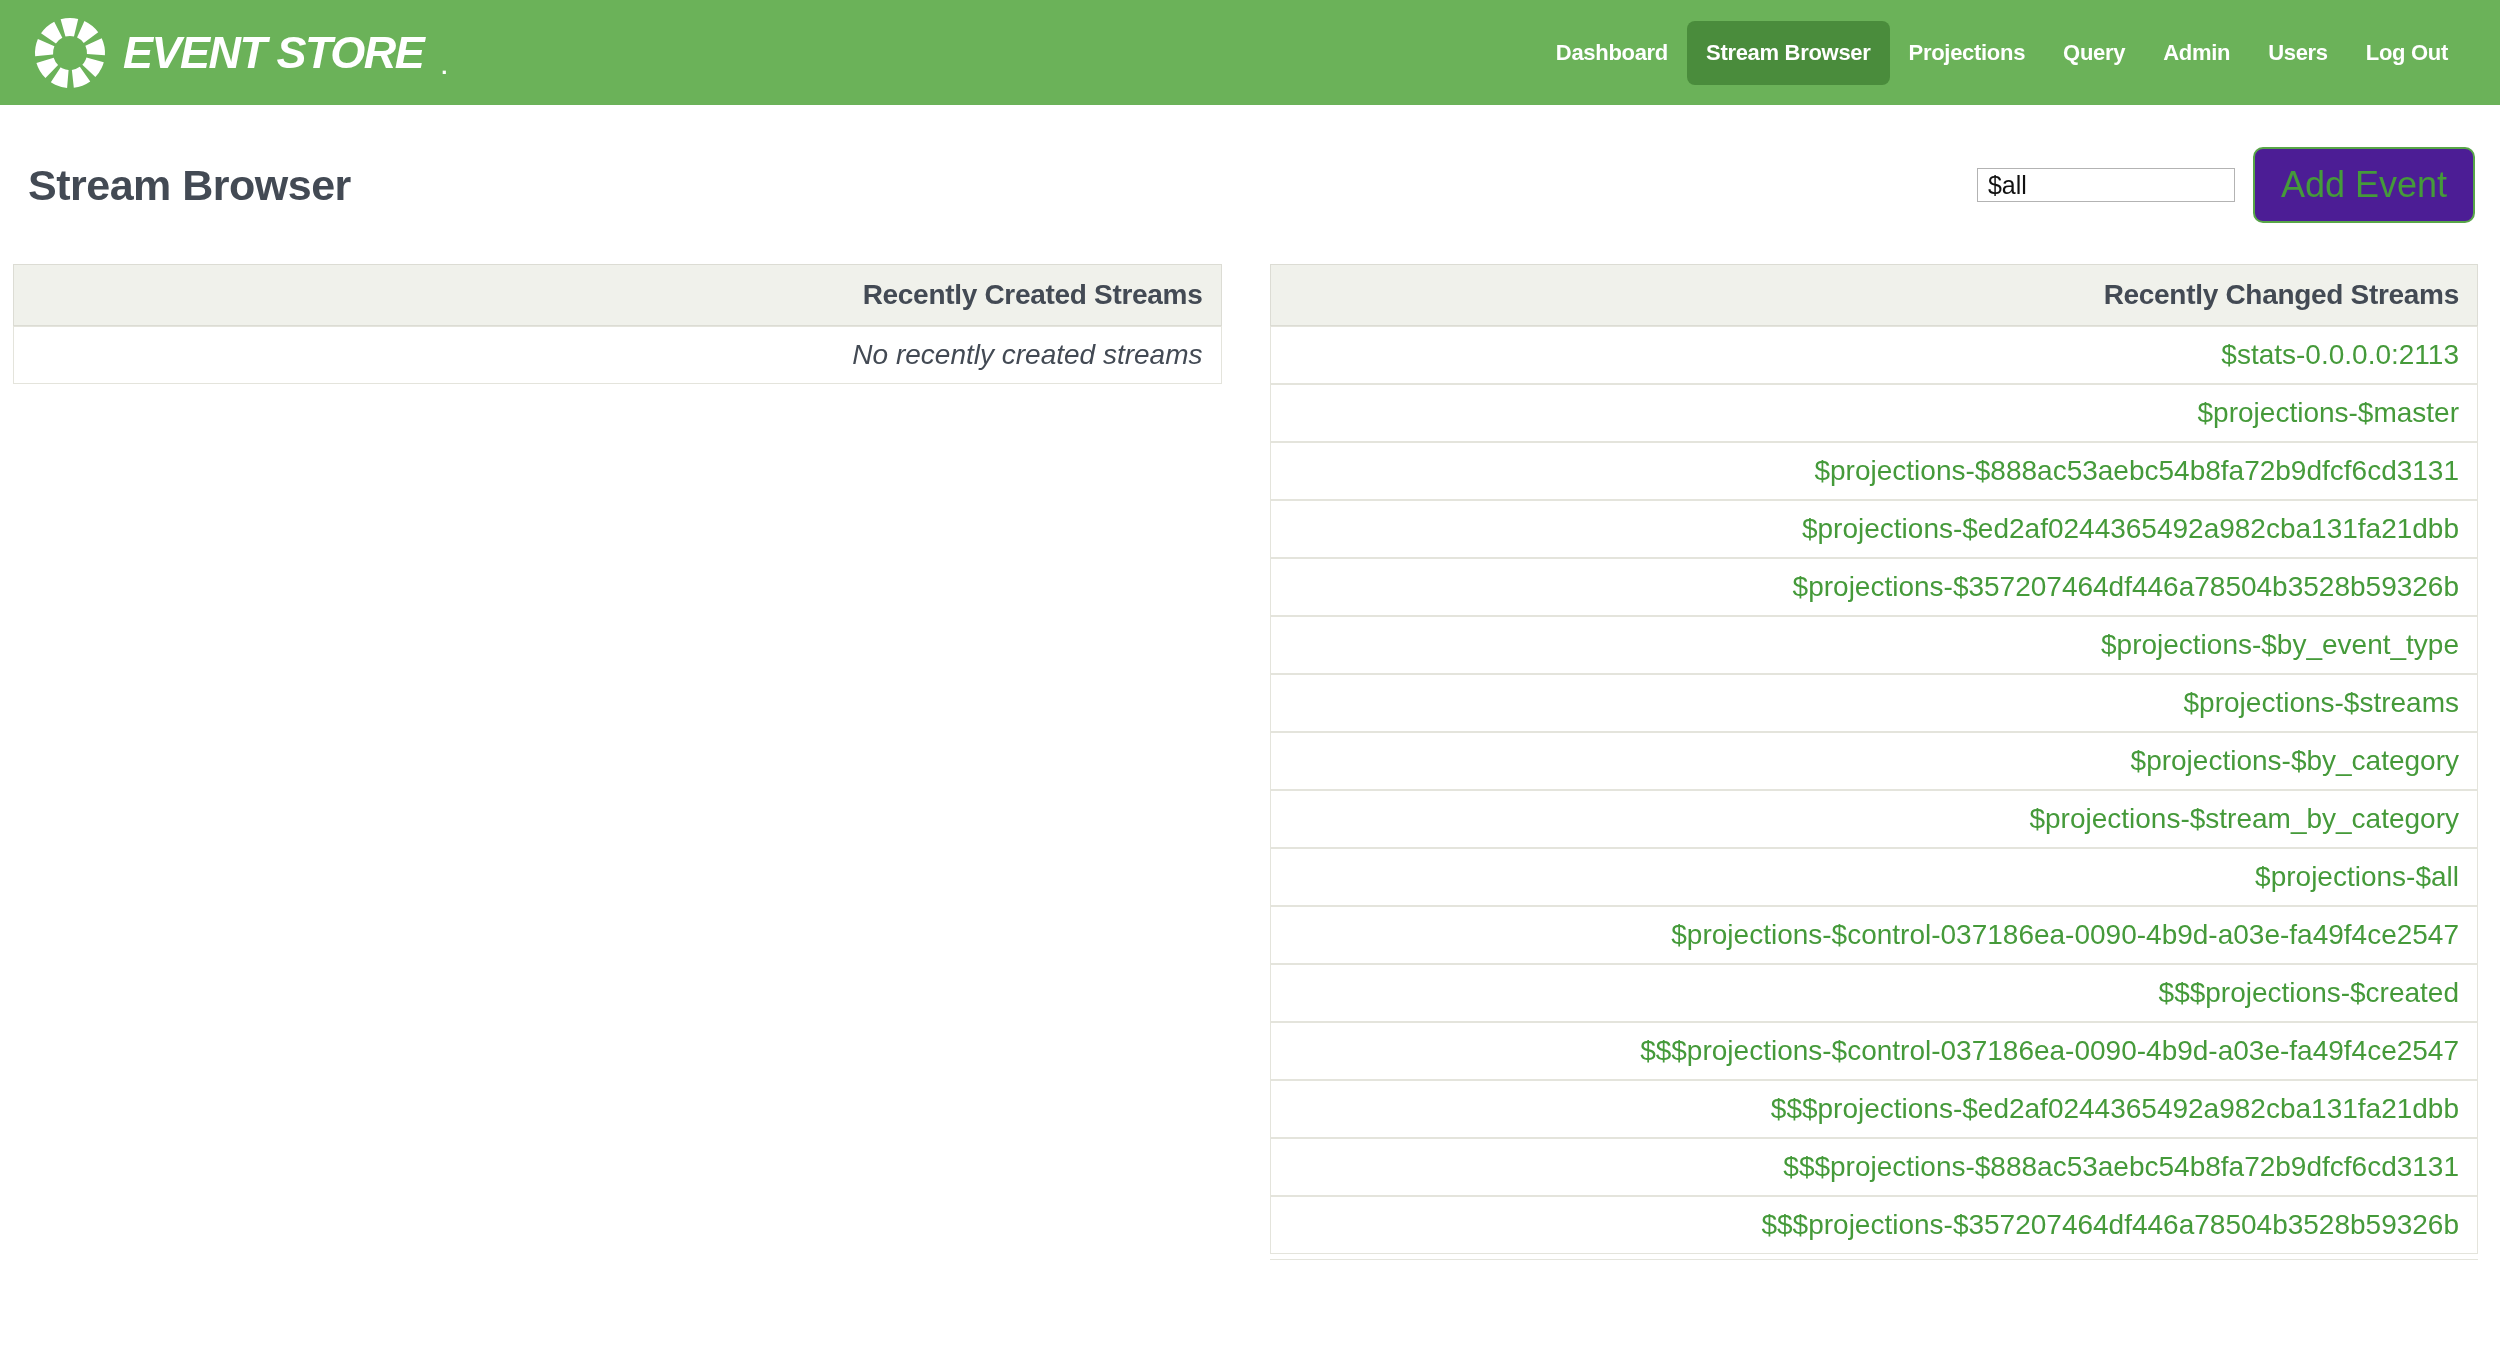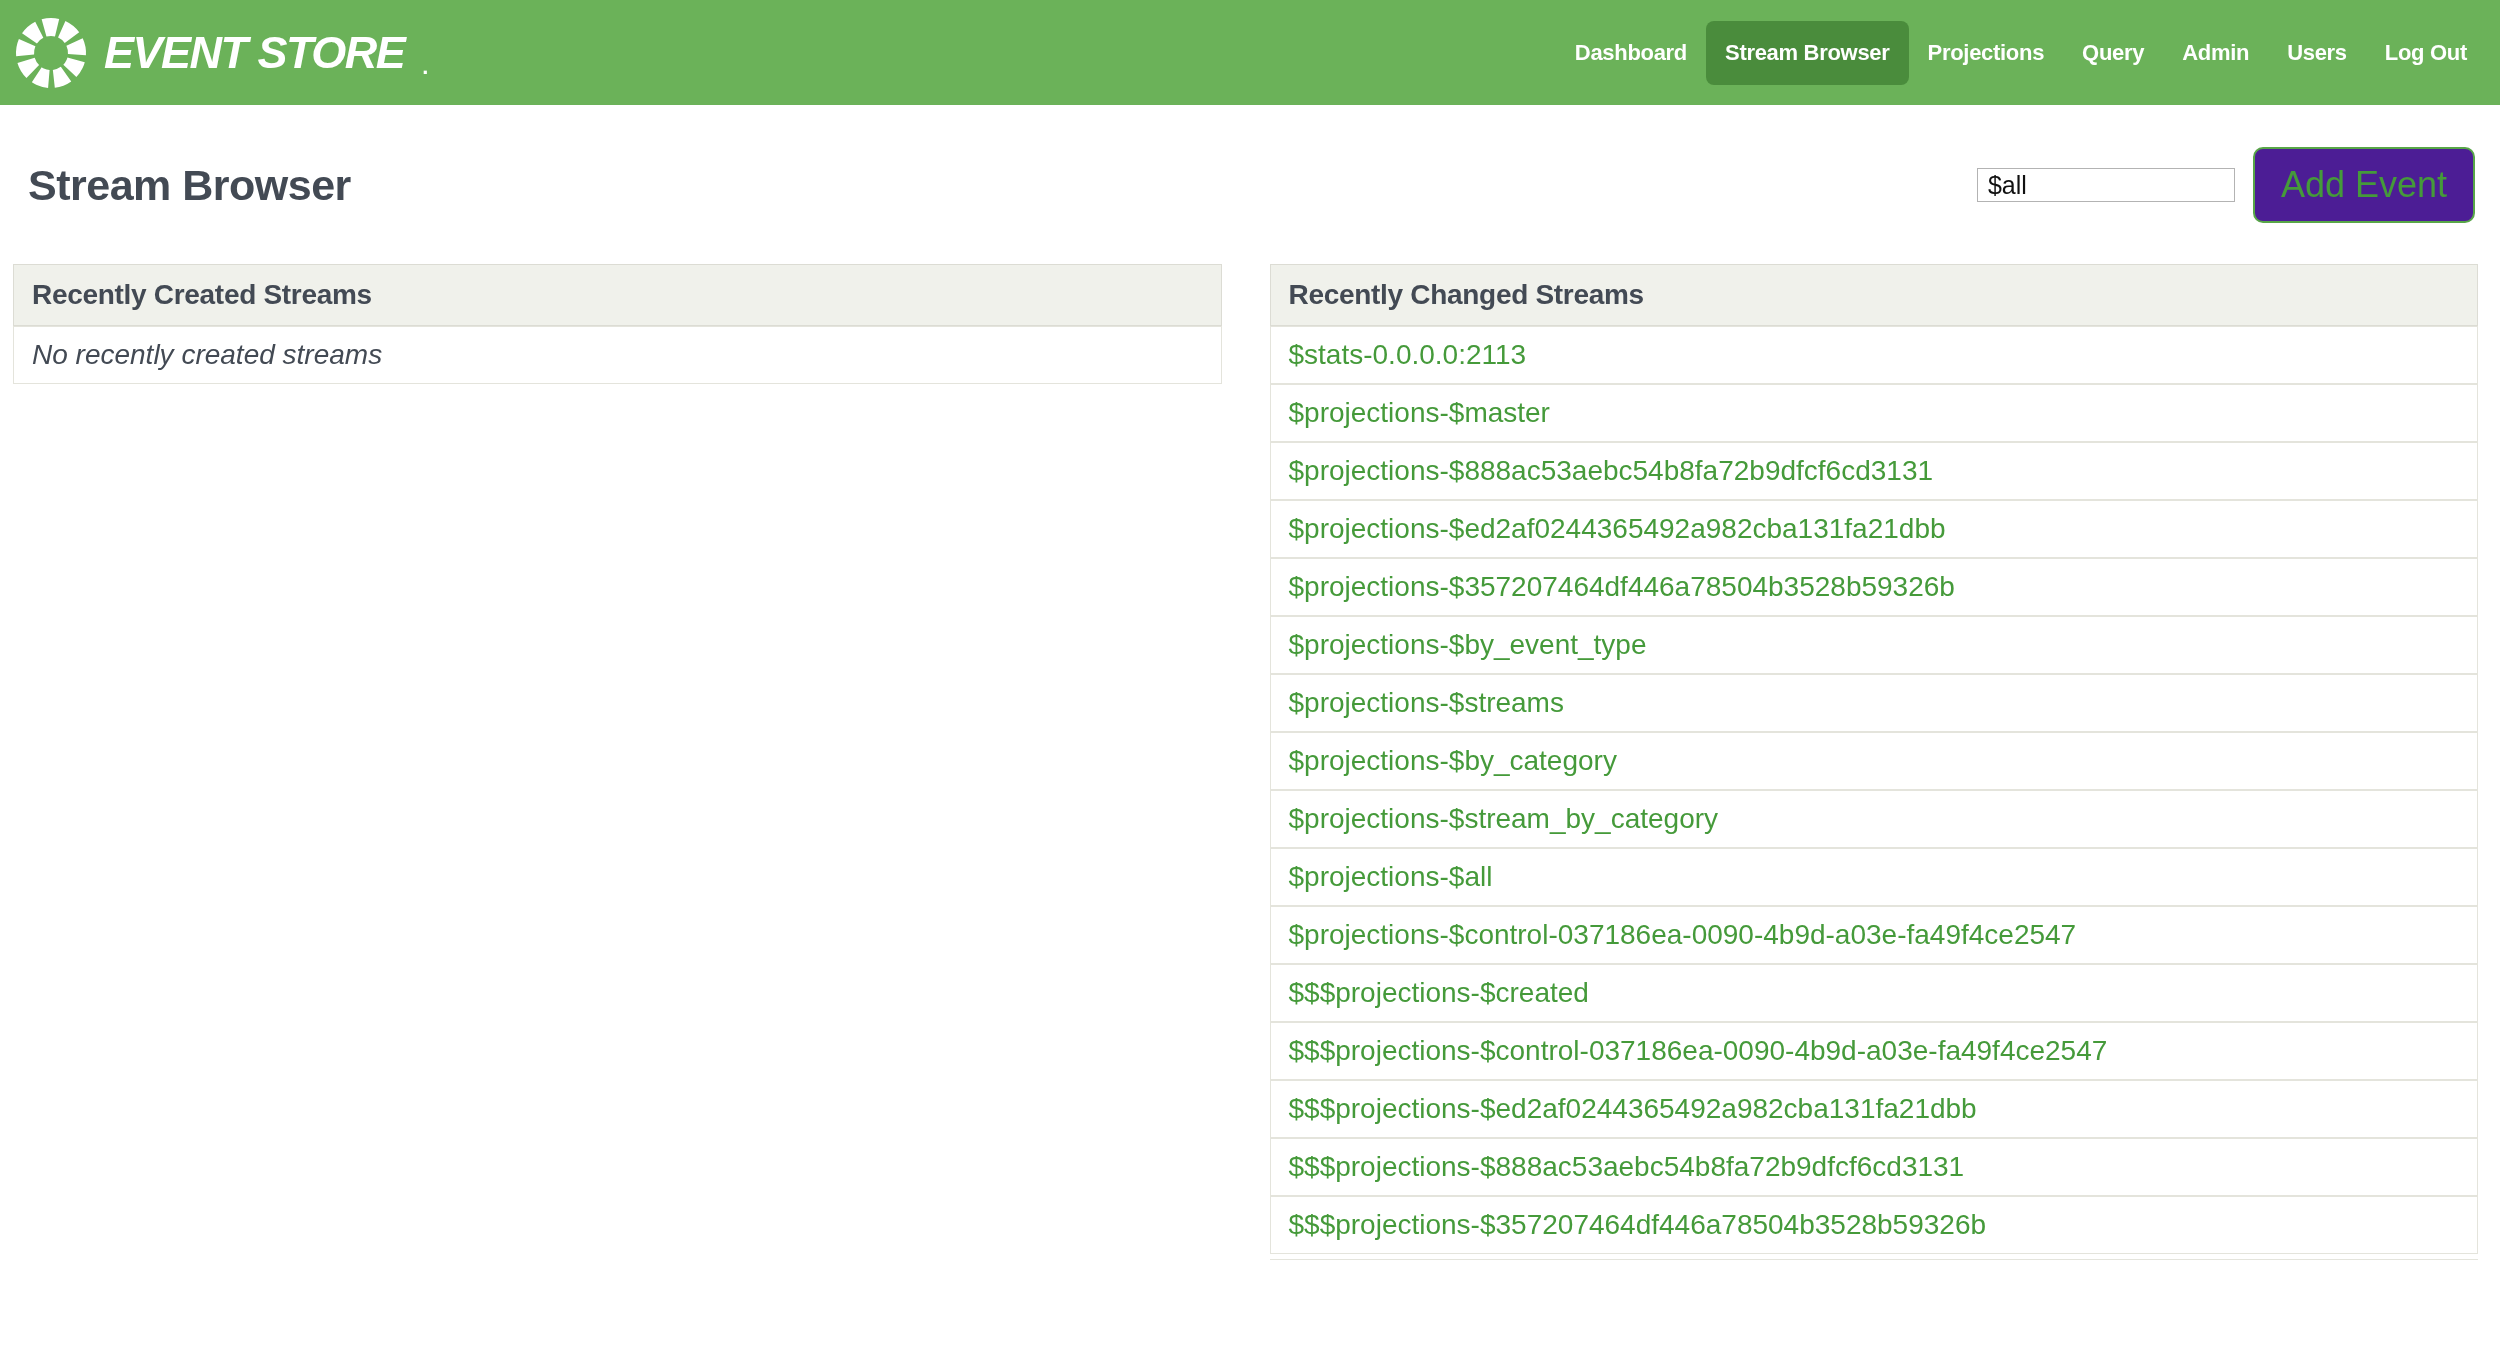--- a/index.html
+++ b/index.html
@@ -17,21 +17,21 @@
   html,body{margin:0;padding:0;}
   body{
     width:2500px;height:1350px;overflow:hidden;background:#fff;
     font-family:"Liberation Sans","DejaVu Sans",sans-serif;
   }
 
   
   .topbar{
     height:105px;background:var(--topbar_green);
     display:flex;align-items:center;justify-content:space-between;
-    padding:0 14px;
+    padding:0 33px;
   }
   .brand{display:flex;align-items:center;gap:16px;}
   .brand svg{display:block;}
   .brand-text{
     color:#fff;font-size:45px;font-weight:800;font-style:italic;
     letter-spacing:-1.5px;white-space:nowrap;
   }
   .brand-reg{color:#fff;font-size:22px;font-weight:800;align-self:flex-end;margin:0 0 10px 2px;}
   .nav{display:flex;align-items:center;}
   .nav-item{
@@ -59,20 +59,21 @@
     background:#4c1d95;color:var(--link_green);
     border:2px solid var(--button_border_green);border-radius:10px;
     font-size:36px;padding:15px 26px;cursor:pointer;white-space:nowrap;
     font-family:"Liberation Sans","DejaVu Sans",sans-serif;
   }
 
   
   .content{
     display:flex;align-items:flex-start;gap:48px;
     margin:41px 22px 0 13px;
+    text-align:right;
   }
   .panel{flex:1;min-width:0;}
   .panel-header{
     background:var(--panel_header_bg);border:1px solid var(--panel_border);
     padding:14px 18px;font-size:28px;font-weight:bold;color:var(--heading_slate);
     letter-spacing:-0.3px;
   }
   .panel-row{
     border:1px solid var(--row_border);background:#fff;
     padding:14px 18px;font-size:28px;line-height:28px;white-space:nowrap;

